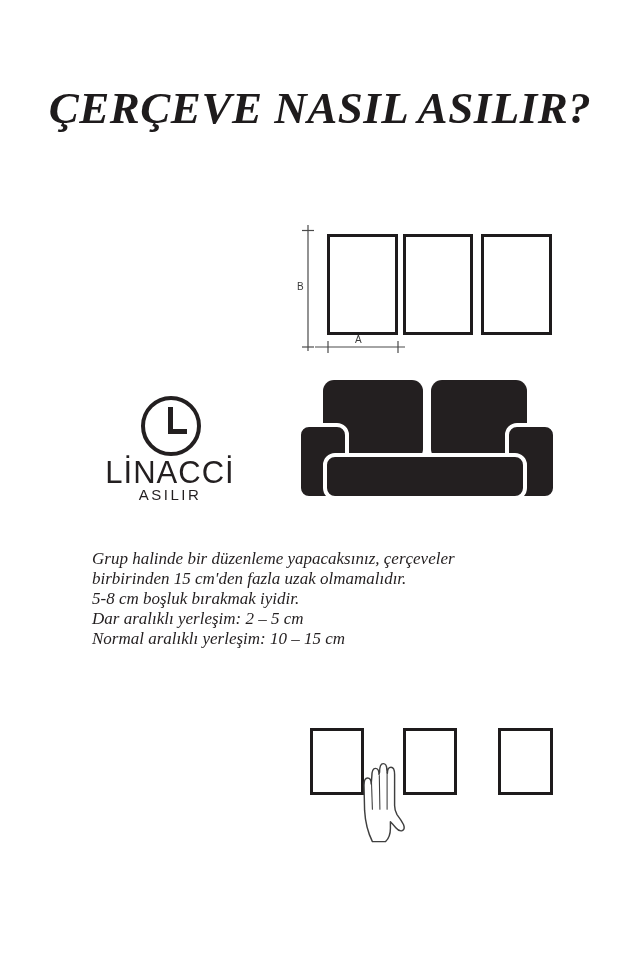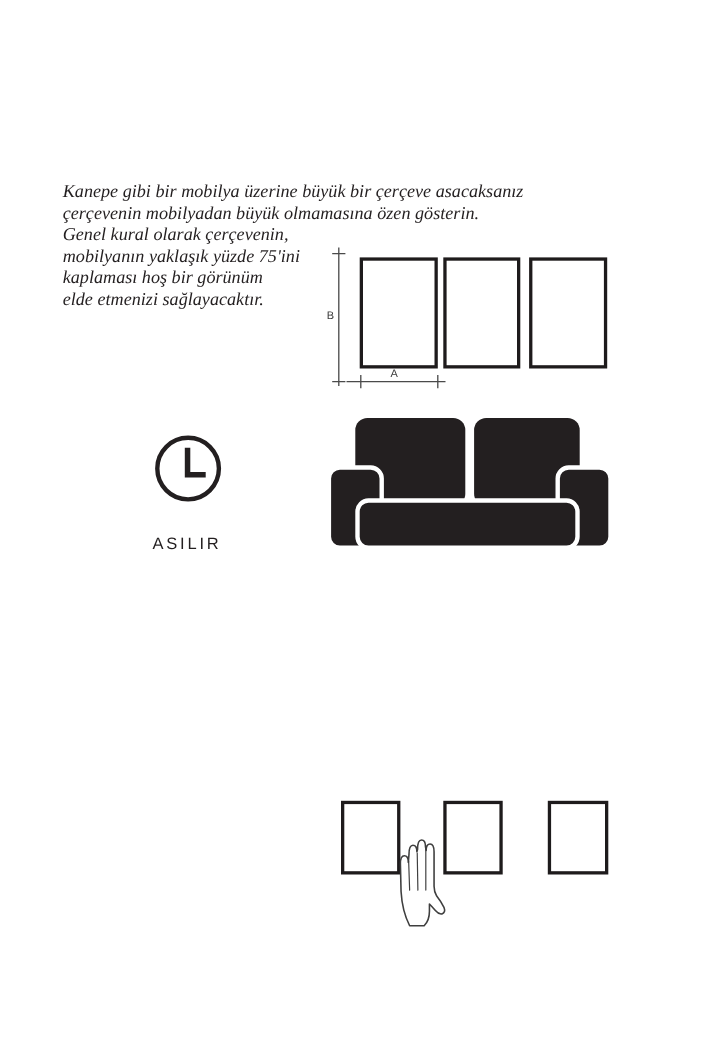--- a/index.html
+++ b/index.html
@@ -80,27 +80,22 @@
   svg text{
     font-family:"Liberation Sans", sans-serif;
     fill:#3a3a3a;
   }
 </style>
 </head>
 <body>
 
 <div class="page">
 
+  <h1 class="title">ÇERÇEVE NASIL ASILIR?</h1>
 
-  <div class="para para-intro">Kanepe gibi bir mobilya üzerine büyük bir çerçeve asacaksanız
- çerçevenin mobilyadan büyük olmamasına özen gösterin.
- Genel kural olarak çerçevenin,
-mobilyanın yaklaşık yüzde 75'ini
-kaplaması hoş bir görünüm
-elde etmenizi sağlayacaktır.</div>
 
   <svg class="diagram-svg" width="270" height="135" viewBox="0 0 270 135">
 
     <rect x="33.5" y="15.5" width="68" height="98" fill="#ffffff" stroke="#1e1b1c" stroke-width="3"></rect>
     <rect x="109.5" y="15.5" width="67" height="98" fill="#ffffff" stroke="#1e1b1c" stroke-width="3"></rect>
     <rect x="187.5" y="15.5" width="68" height="98" fill="#ffffff" stroke="#1e1b1c" stroke-width="3"></rect>
 
     <g stroke="#4a4a4a" stroke-width="1.2">
       <line x1="13" y1="5" x2="13" y2="131"></line>
       <line x1="7" y1="10.5" x2="19" y2="10.5"></line>
@@ -113,32 +108,38 @@
       <line x1="33" y1="121" x2="33" y2="133"></line>
       <line x1="103" y1="121" x2="103" y2="133"></line>
     </g>
     <text x="60" y="123" font-size="10">A</text>
   </svg>
 
   <svg class="logo-mark-svg" width="66" height="66" viewBox="0 0 66 66">
     <circle cx="33" cy="33" r="28" fill="none" stroke="#231f20" stroke-width="4"></circle>
     <path d="M32.5 14 V38.5 H49" fill="none" stroke="#231f20" stroke-width="5"></path>
   </svg>
+  <div class="logo-word">LİNACCİ</div>
   <div class="logo-sub">ASILIR</div>
 
   <svg class="sofa-svg" width="260" height="122" viewBox="0 0 260 122">
     <g fill="#231f20">
       <rect x="26" y="2" width="100" height="80" rx="11"></rect>
       <rect x="134" y="2" width="96" height="80" rx="11"></rect>
       <rect x="2" y="47" width="48" height="73" rx="10" stroke="#ffffff" stroke-width="4"></rect>
       <rect x="210" y="47" width="48" height="73" rx="10" stroke="#ffffff" stroke-width="4"></rect>
       <rect x="28" y="77" width="200" height="43" rx="10" stroke="#ffffff" stroke-width="4"></rect>
     </g>
   </svg>
 
+  <div class="para para-spacing">Grup halinde bir düzenleme yapacaksınız, çerçeveler
+ birbirinden 15 cm'den fazla uzak olmamalıdır.
+5-8 cm boşluk bırakmak iyidir.
+Dar aralıklı yerleşim: 2 – 5 cm
+Normal aralıklı yerleşim: 10 – 15 cm</div>
 
   <div class="bottom-frame bf1"></div>
   <div class="bottom-frame bf2"></div>
   <div class="bottom-frame bf3"></div>
 
   <svg class="hand-svg" width="48" height="100" viewBox="0 0 80 160">
     <path d="M24,156
              C17,142 12,122 11,104
              L10,62
              Q10,50 16,50 Q22,50 22,60

